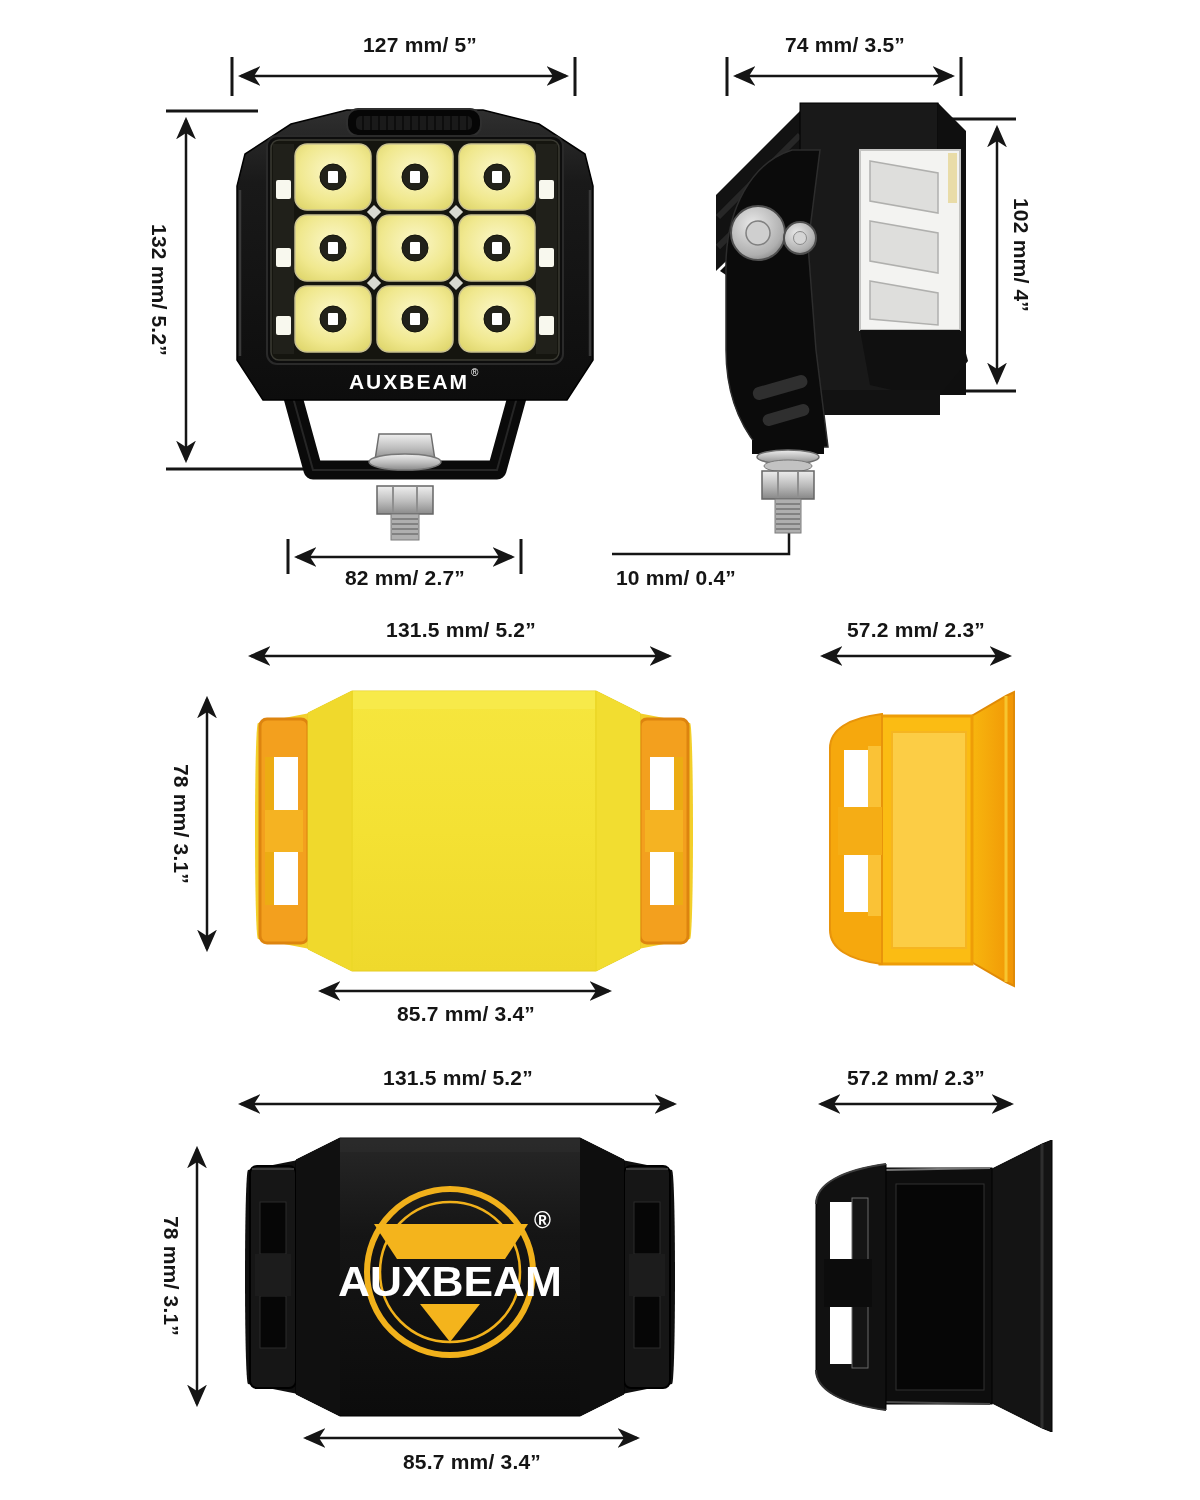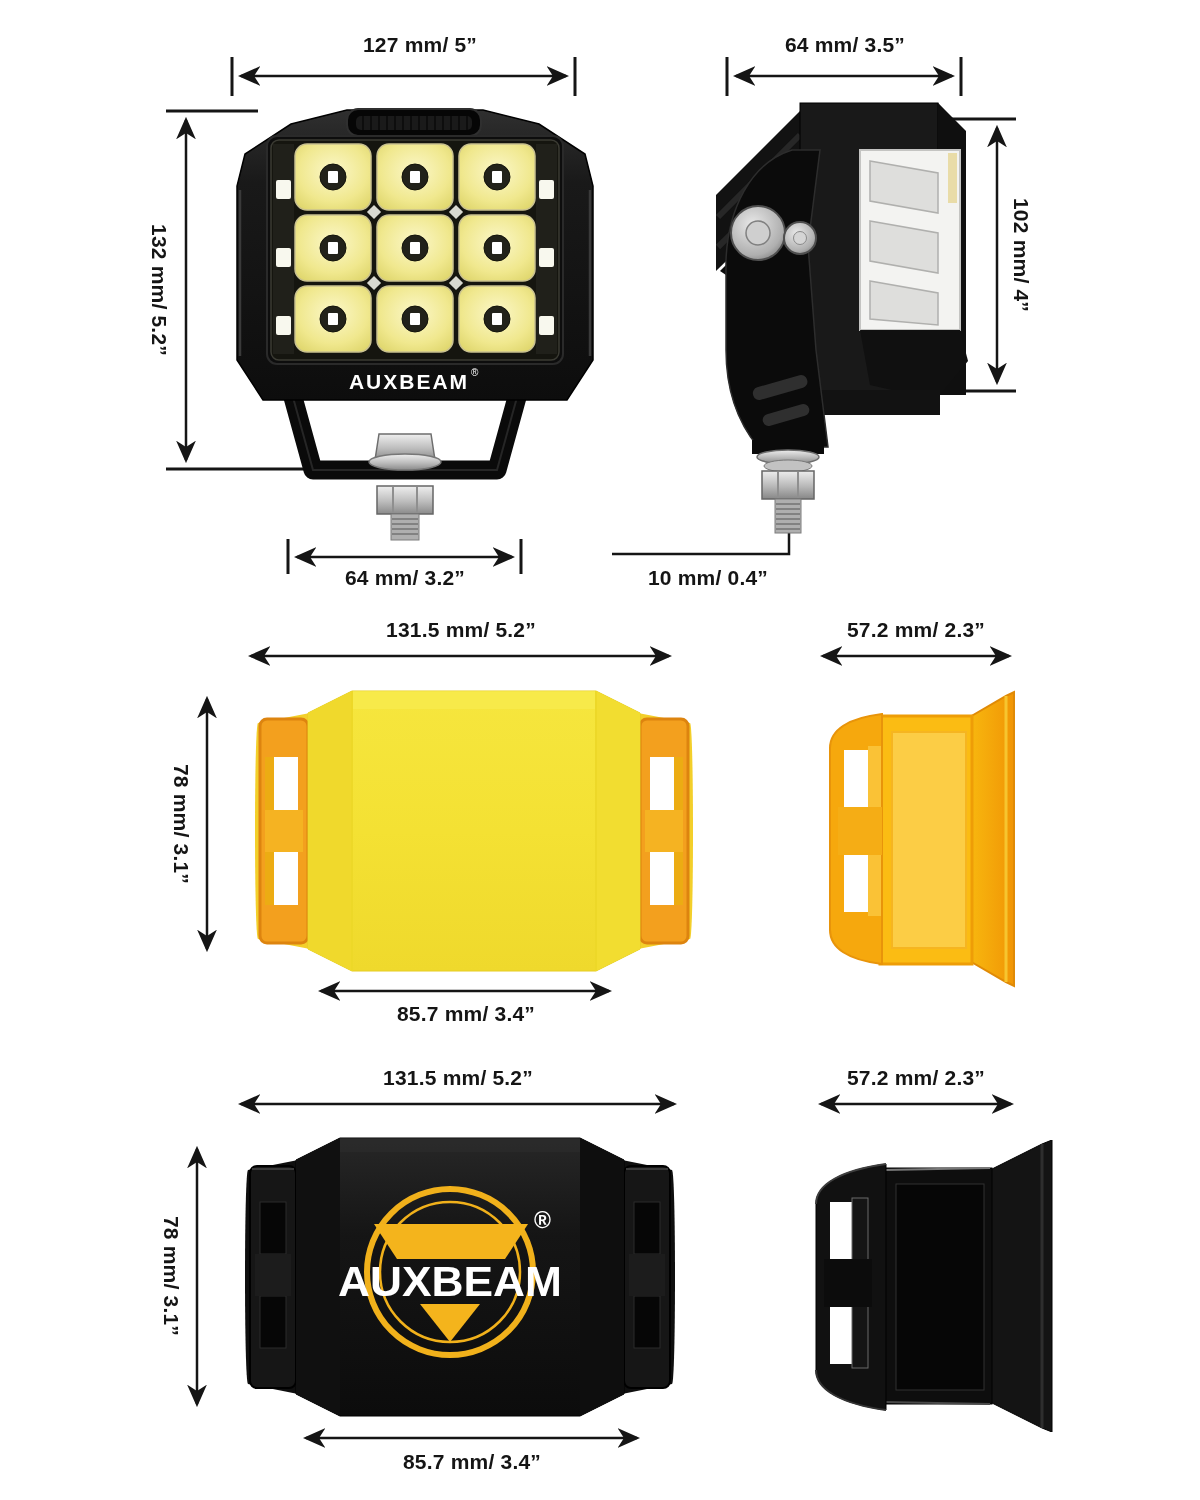--- a/index.html
+++ b/index.html
@@ -381,25 +381,25 @@
       <path d="M16,230 C16,250 42,264 86,270" fill="none" stroke="#333333" stroke-width="2"></path>
       <rect x="30" y="62" width="38" height="57" fill="#FFFFFF"></rect>
       <rect x="30" y="167" width="38" height="57" fill="#FFFFFF"></rect>
       <rect x="52" y="58" width="16" height="65" fill="#151515" stroke="#6A6A6A"></rect>
       <rect x="52" y="163" width="16" height="65" fill="#151515" stroke="#6A6A6A"></rect>
       <rect x="24" y="119" width="48" height="48" fill="#0C0C0C"></rect>
     </g>
   </svg>
 
   <div class="dimlabel" style="left:420px;top:45px">127 mm/ 5”</div>
-  <div class="dimlabel" style="left:845px;top:45px">64 mm/ 3.5”</div>
+  <div class="dimlabel" style="left:845px;top:45px">74 mm/ 3.5”</div>
   <div class="dimlabel rot" style="left:159px;top:290px">132 mm/ 5.2”</div>
   <div class="dimlabel rot" style="left:1021px;top:255px">102 mm/ 4”</div>
-  <div class="dimlabel" style="left:405px;top:578px">64 mm/ 3.2”</div>
-  <div class="dimlabel" style="left:708px;top:578px">10 mm/ 0.4”</div>
+  <div class="dimlabel" style="left:405px;top:578px">82 mm/ 2.7”</div>
+  <div class="dimlabel" style="left:676px;top:578px">10 mm/ 0.4”</div>
 
   <div class="dimlabel" style="left:461px;top:630px">131.5 mm/ 5.2”</div>
   <div class="dimlabel" style="left:916px;top:630px">57.2 mm/ 2.3”</div>
   <div class="dimlabel rot" style="left:181px;top:824px">78 mm/ 3.1”</div>
   <div class="dimlabel" style="left:466px;top:1014px">85.7 mm/ 3.4”</div>
 
   <div class="dimlabel" style="left:458px;top:1078px">131.5 mm/ 5.2”</div>
   <div class="dimlabel" style="left:916px;top:1078px">57.2 mm/ 2.3”</div>
   <div class="dimlabel rot" style="left:171px;top:1276px">78 mm/ 3.1”</div>
   <div class="dimlabel" style="left:472px;top:1462px">85.7 mm/ 3.4”</div>

